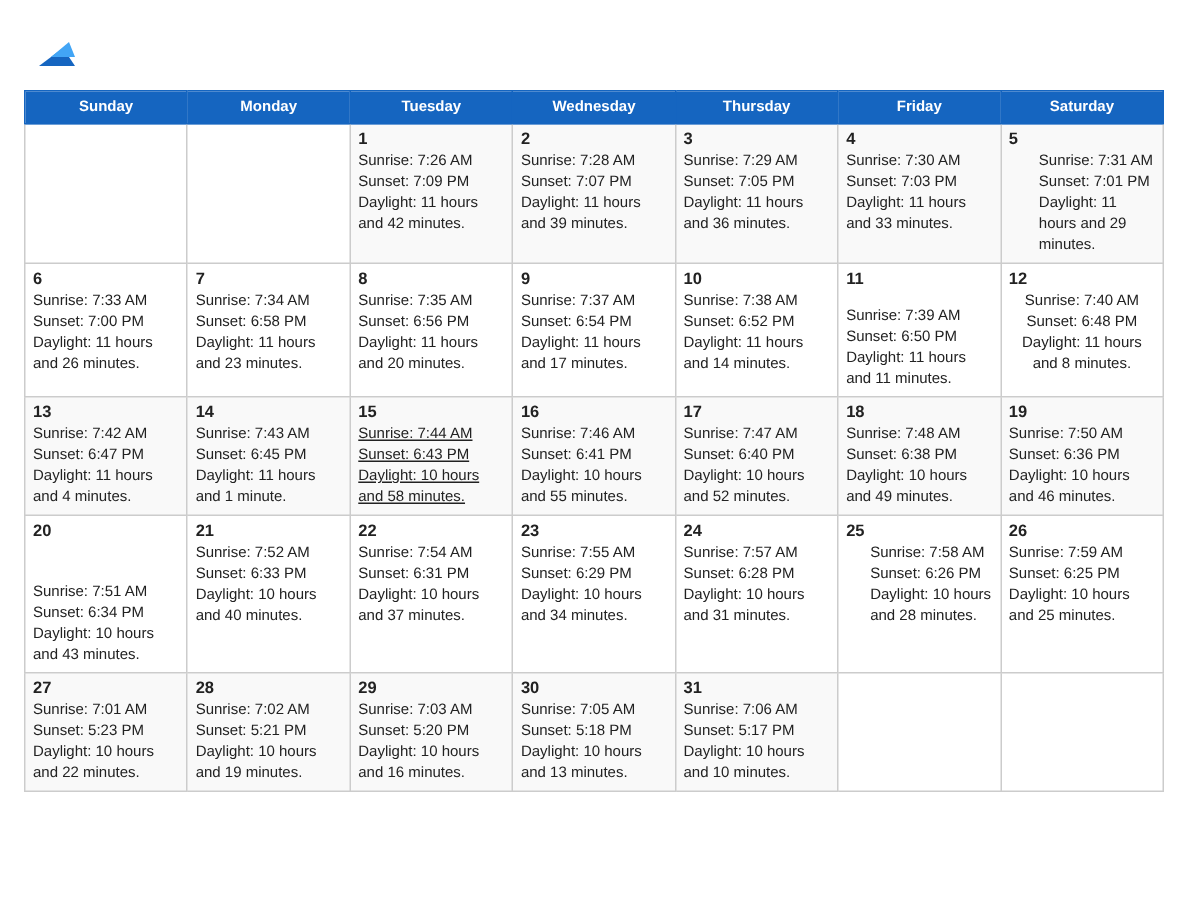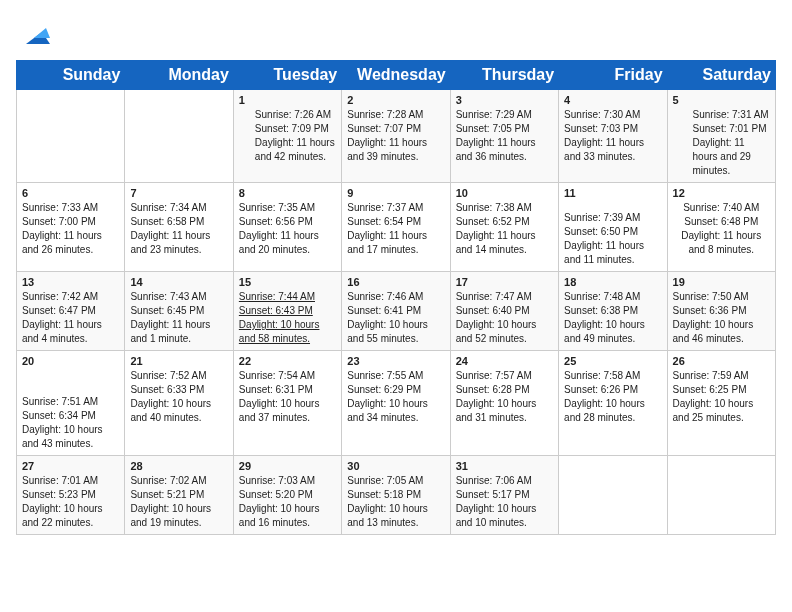--- a/index.html
+++ b/index.html
@@ -45,24 +45,24 @@
       color: #333;
     }
     table {
       width: 100%;
       border-collapse: collapse;
       table-layout: fixed;
     }
     thead th {
       background: #1565c0;
       color: #fff;
-      font-size: 16px;
+      font-size: 10px;
       font-weight: bold;
       padding: 5px 4px;
-      text-align: right;
+      text-align: center;
       border: 1px solid #1565c0;
     }
     tbody td {
       border: 1px solid #ccc;
       vertical-align: top;
       padding: 4px 5px;
       font-size: 10.5px;
       color: #222;
       background: #fff;
       min-height: 80px;
@@ -114,21 +114,21 @@
         <th>Friday</th>
         <th>Saturday</th>
       </tr>
   </thead>
   <tbody id="calendar-body">
   <tr>
         <td class="empty"></td>
         <td class="empty"></td>
         <td>
           <span class="day-num">1</span>
-          <div class="cell-text" style="white-space: pre-line; margin-left: 16px;">Sunrise: 7:26 AM
+          <div class="cell-text" style="white-space: pre-line;">Sunrise: 7:26 AM
 Sunset: 7:09 PM
 Daylight: 11 hours and 42 minutes.</div>
         </td>
         <td>
           <span class="day-num">2</span>
           <div class="cell-text" style="white-space: pre-line;">Sunrise: 7:28 AM
 Sunset: 7:07 PM
 Daylight: 11 hours and 39 minutes.</div>
         </td>
         <td>
@@ -264,21 +264,21 @@
 Daylight: 10 hours and 34 minutes.</div>
         </td>
         <td>
           <span class="day-num">24</span>
           <div class="cell-text" style="white-space: pre-line;">Sunrise: 7:57 AM
 Sunset: 6:28 PM
 Daylight: 10 hours and 31 minutes.</div>
         </td>
         <td>
           <span class="day-num">25</span>
-          <div class="cell-text" style="white-space: pre-line;">Sunrise: 7:58 AM
+          <div class="cell-text" style="white-space: pre-line; margin-left: 16px;">Sunrise: 7:58 AM
 Sunset: 6:26 PM
 Daylight: 10 hours and 28 minutes.</div>
         </td>
         <td>
           <span class="day-num">26</span>
           <div class="cell-text" style="white-space: pre-line;">Sunrise: 7:59 AM
 Sunset: 6:25 PM
 Daylight: 10 hours and 25 minutes.</div>
         </td>
       </tr>

